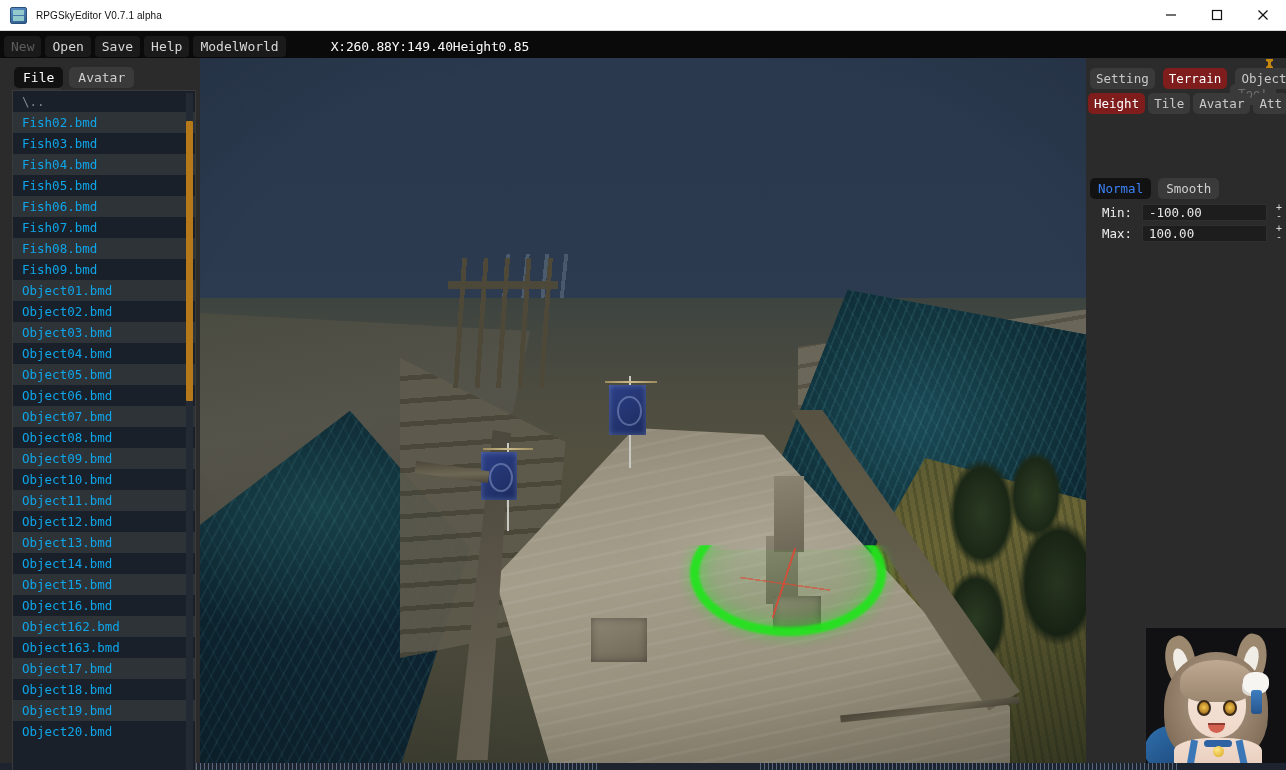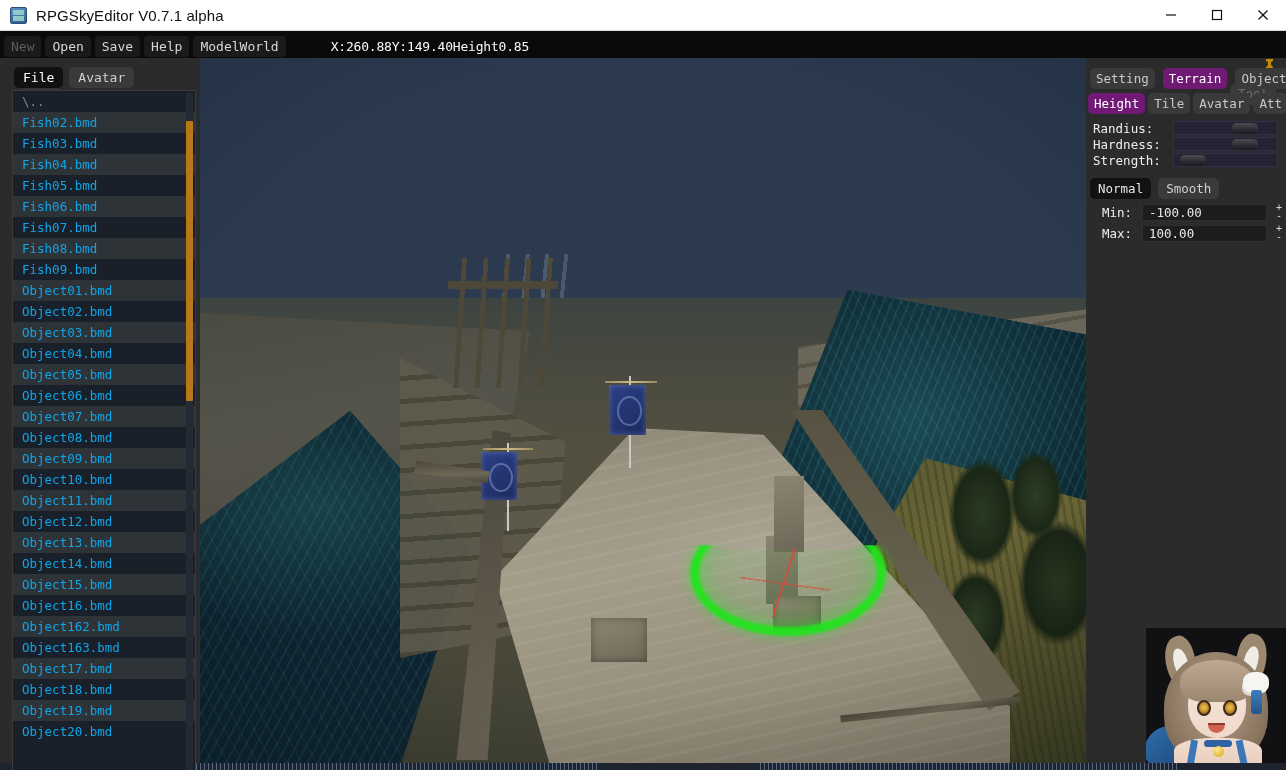--- a/index.html
+++ b/index.html
@@ -26,21 +26,21 @@
     position: relative; flex: 0 0 auto;
   }
   .tb-icon::before {
     content: ""; position: absolute; left: 2px; top: 2px; right: 2px; bottom: 2px;
     background:
       linear-gradient(to bottom,#9fd8d0 0 48%, transparent 48% 52%, #9fd8d0 52% 100%);
     opacity: .85;
   }
   .tb-title {
     font-family: "Liberation Sans", sans-serif;
-    font-size: 15px; color: #111; letter-spacing: .1px;
+    font-size: 10px; color: #111; letter-spacing: .1px;
     white-space: nowrap;
   }
   .tb-spacer { flex: 1 1 auto; }
   .winbtn {
     width: 46px; height: 31px; display: flex; align-items: center; justify-content: center;
     flex: 0 0 auto;
   }
   .winbtn svg { display: block; }
 
   
@@ -307,21 +307,21 @@
     position: absolute; left: 1086px; top: 58px; width: 200px; height: 705px;
     background: #2b2b2b;
   }
   .rp-tabs { position: absolute; left: 4px; top: 10px; display: flex; gap: 8px; }
   .rp-subtabs { position: absolute; left: 2px; top: 35px; display: flex; gap: 3px; }
   .rtab {
     font-family: "DejaVu Sans Mono", monospace; font-size: 12.5px;
     padding: 3px 6px; border-radius: 5px; line-height: 15px;
     color: #c9c9c9; background: #3a3a3a; white-space: nowrap;
   }
-  .rtab.active { color: #ffffff; background: #701a75; }
+  .rtab.active { color: #ffffff; background: #7f1d1d; }
   .tool-ghost {
     position: absolute; left: 144px; top: 26px;
     font-family: "DejaVu Sans Mono", monospace; font-size: 12.5px;
     color: #6e6e6e; background: #3a3a3a; padding: 2px 8px 4px; border-radius: 5px;
   }
   .slider-rows { position: absolute; left: 3px; top: 62px; width: 196px; }
   .srow { display: flex; align-items: center; height: 16px; margin-bottom: 0px; }
   .slabel {
     width: 84px; font-family: "DejaVu Sans Mono", monospace; font-size: 12.5px;
     color: #ededed; padding-left: 4px; white-space: nowrap;
@@ -333,21 +333,21 @@
   .sthumb {
     position: absolute; top: 1px; width: 26px; height: 11px; border-radius: 5px;
     background: linear-gradient(to bottom,#4a4a52,#18181d);
   }
   .mode-row { position: absolute; left: 4px; top: 120px; display: flex; gap: 7px; }
   .mbtn {
     font-family: "DejaVu Sans Mono", monospace; font-size: 12.5px;
     padding: 3px 8px; border-radius: 5px; line-height: 15px;
     color: #cfcfcf; background: #3a3a3a;
   }
-  .mbtn.active { color: #e5e5e5; background: #121212; }
+  .mbtn.active { color: #3b82f6; background: #121212; }
   .field-rows { position: absolute; left: 12px; top: 145px; width: 196px; }
   .frow { display: flex; align-items: center; height: 18px; margin-bottom: 3px; }
   .flabel {
     width: 44px; font-family: "DejaVu Sans Mono", monospace; font-size: 12.5px;
     color: #ededed; padding-left: 4px;
   }
   .finput {
     width: 125px; height: 17px; background: #1d1d1d; border: 1px solid #2f2f2f;
     font-family: "DejaVu Sans Mono", monospace; font-size: 12.5px;
     color: #e8e8e8; padding-left: 6px; line-height: 15px;
@@ -593,40 +593,20 @@
       <div class="rtab">Object</div>
     </div>
 
     <div class="rp-subtabs">
       <div class="rtab active">Height</div>
       <div class="rtab">Tile</div>
       <div class="rtab">Avatar</div>
       <div class="rtab">Att</div>
     </div>
 
-    <div class="slider-rows">
-      <div class="srow">
-        <div class="slabel">Randius:</div>
-        <div class="strack">
-          <div class="sthumb" id="thumb-0" style="left: 57.72px;"></div>
-        </div>
-      </div>
-      <div class="srow">
-        <div class="slabel">Hardness:</div>
-        <div class="strack">
-          <div class="sthumb" id="thumb-1" style="left: 57.72px;"></div>
-        </div>
-      </div>
-      <div class="srow">
-        <div class="slabel">Strength:</div>
-        <div class="strack">
-          <div class="sthumb" id="thumb-2" style="left: 6.24px;"></div>
-        </div>
-      </div>
-    </div>
 
     <div class="mode-row">
       <div class="mbtn active">Normal</div>
       <div class="mbtn">Smooth</div>
     </div>
 
     <div class="field-rows">
       <div class="frow">
         <div class="flabel">Min:</div>
         <div class="finput">-100.00</div>

